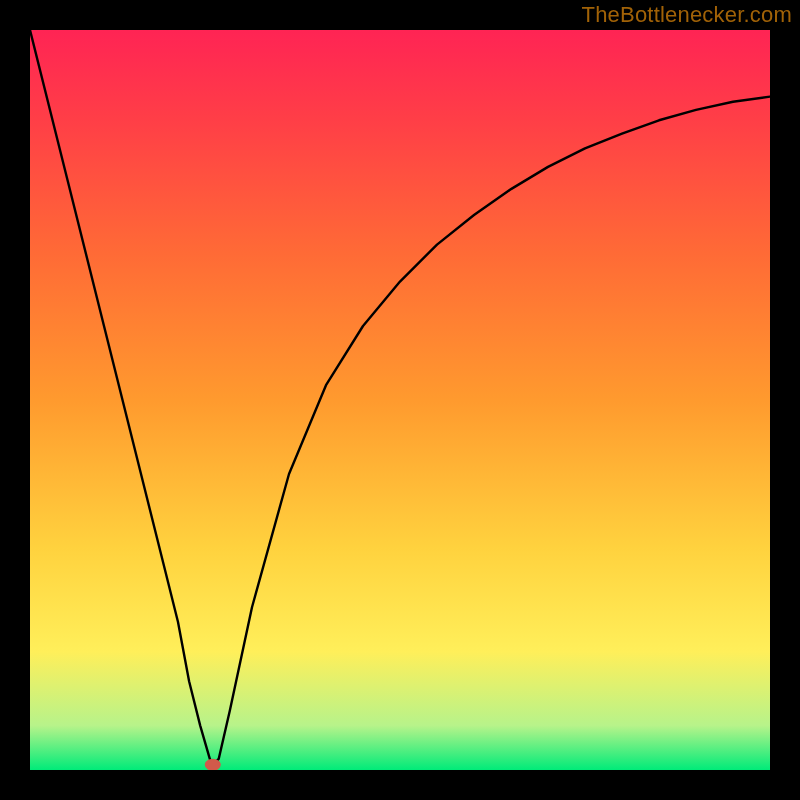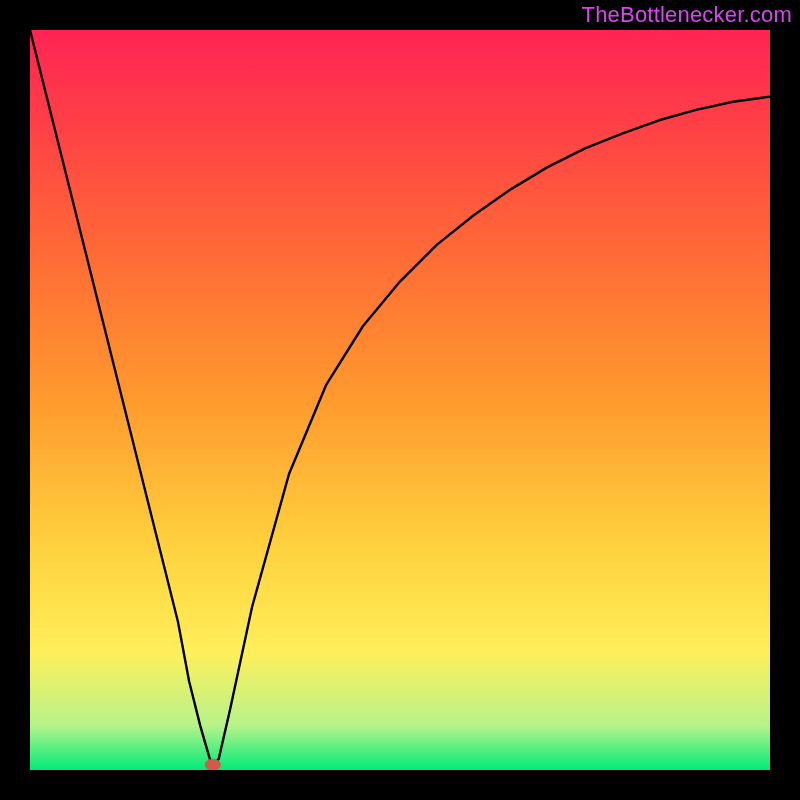--- a/index.html
+++ b/index.html
@@ -14,21 +14,21 @@
   .stage {
     position: relative;
     width: 800px;
     height: 800px;
     background: #000000;
   }
   .watermark {
     position: absolute;
     top: 2px;
     right: 8px;
-    color: #d946ef;
+    color: #a16207;
     font-size: 22px;
     letter-spacing: 0.2px;
     font-weight: 500;
   }
   .plot {
     position: absolute;
     left: 30px;
     top: 30px;
     width: 740px;
     height: 740px;

